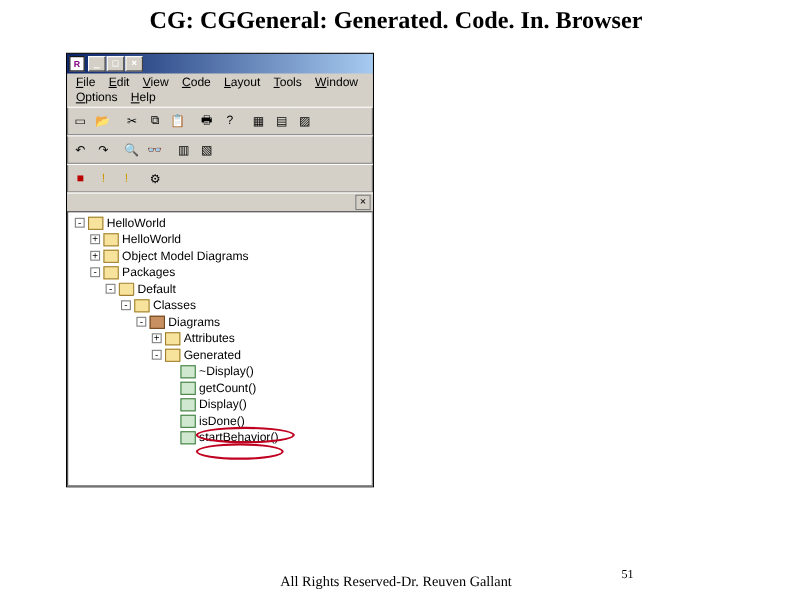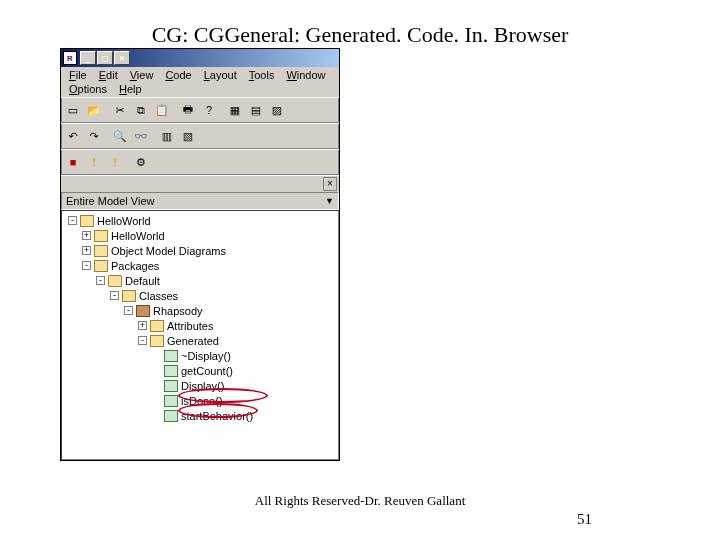--- a/index.html
+++ b/index.html
@@ -6,36 +6,36 @@
   body {
     width: 720px; height: 540px;
     background: #fff;
     font-family: "Tahoma", "MS Sans Serif", sans-serif;
     font-size: 11px;
     position: relative;
   }
   .slide-title {
     font-family: "Times New Roman", serif;
     font-size: 22px;
-    font-weight: normal;
+    font-weight: bold;
     text-align: center;
-    padding: 22px 0 14px;
+    padding: 5px 0 14px;
   }
   .footer {
     position: absolute;
-    bottom: 31px; left: 0; width: 100%;
+    bottom: 3px; left: 0; width: 100%;
     text-align: center;
     font-family: "Times New Roman", serif;
     font-size: 13px;
   }
   .pagenum {
     position: absolute;
-    bottom: 12px; right: 128px;
+    bottom: 12px; right: 144px;
     font-family: "Times New Roman", serif;
-    font-size: 15px;
+    font-size: 11px;
   }
   
   .app-window {
     position: absolute;
     left: 60px; top: 48px;
     width: 280px;
     border: 1px solid #000;
     background: #d4d0c8;
     box-shadow: 0 0 0 1px #808080 inset;
   }
@@ -203,24 +203,20 @@
     <span class="tbtn" style="color:#c90">!</span>
     <span class="tbtn" style="color:#c90">!</span>
     <span class="sep"></span>
     <span class="tbtn">⚙</span>
   </div>
 
   <div class="browser-pane">
     <div style="display:flex;justify-content:flex-end;padding:1px 2px">
       <span class="close-x">×</span>
     </div>
-    <div class="pane-header">
-      <span>Entire Model View</span>
-      <span class="dd">▼</span>
-    </div>
     <div class="tree" id="tree">
         <div class="tree-row">
           <span class="ind" style="width: 6px;"></span>
           <span class="exp">-</span>
           <span class="ticon folder"></span>
           <span>HelloWorld</span>
         </div>
         <div class="tree-row">
           <span class="ind" style="width: 20px;"></span>
           <span class="exp">+</span>
@@ -248,21 +244,21 @@
         <div class="tree-row">
           <span class="ind" style="width: 48px;"></span>
           <span class="exp">-</span>
           <span class="ticon folder"></span>
           <span>Classes</span>
         </div>
         <div class="tree-row">
           <span class="ind" style="width: 62px;"></span>
           <span class="exp">-</span>
           <span class="ticon class"></span>
-          <span>Rhapsody</span>
+          <span>Diagrams</span>
         </div>
         <div class="tree-row">
           <span class="ind" style="width: 76px;"></span>
           <span class="exp">+</span>
           <span class="ticon folder"></span>
           <span>Attributes</span>
         </div>
         <div class="tree-row">
           <span class="ind" style="width: 76px;"></span>
           <span class="exp">-</span>

